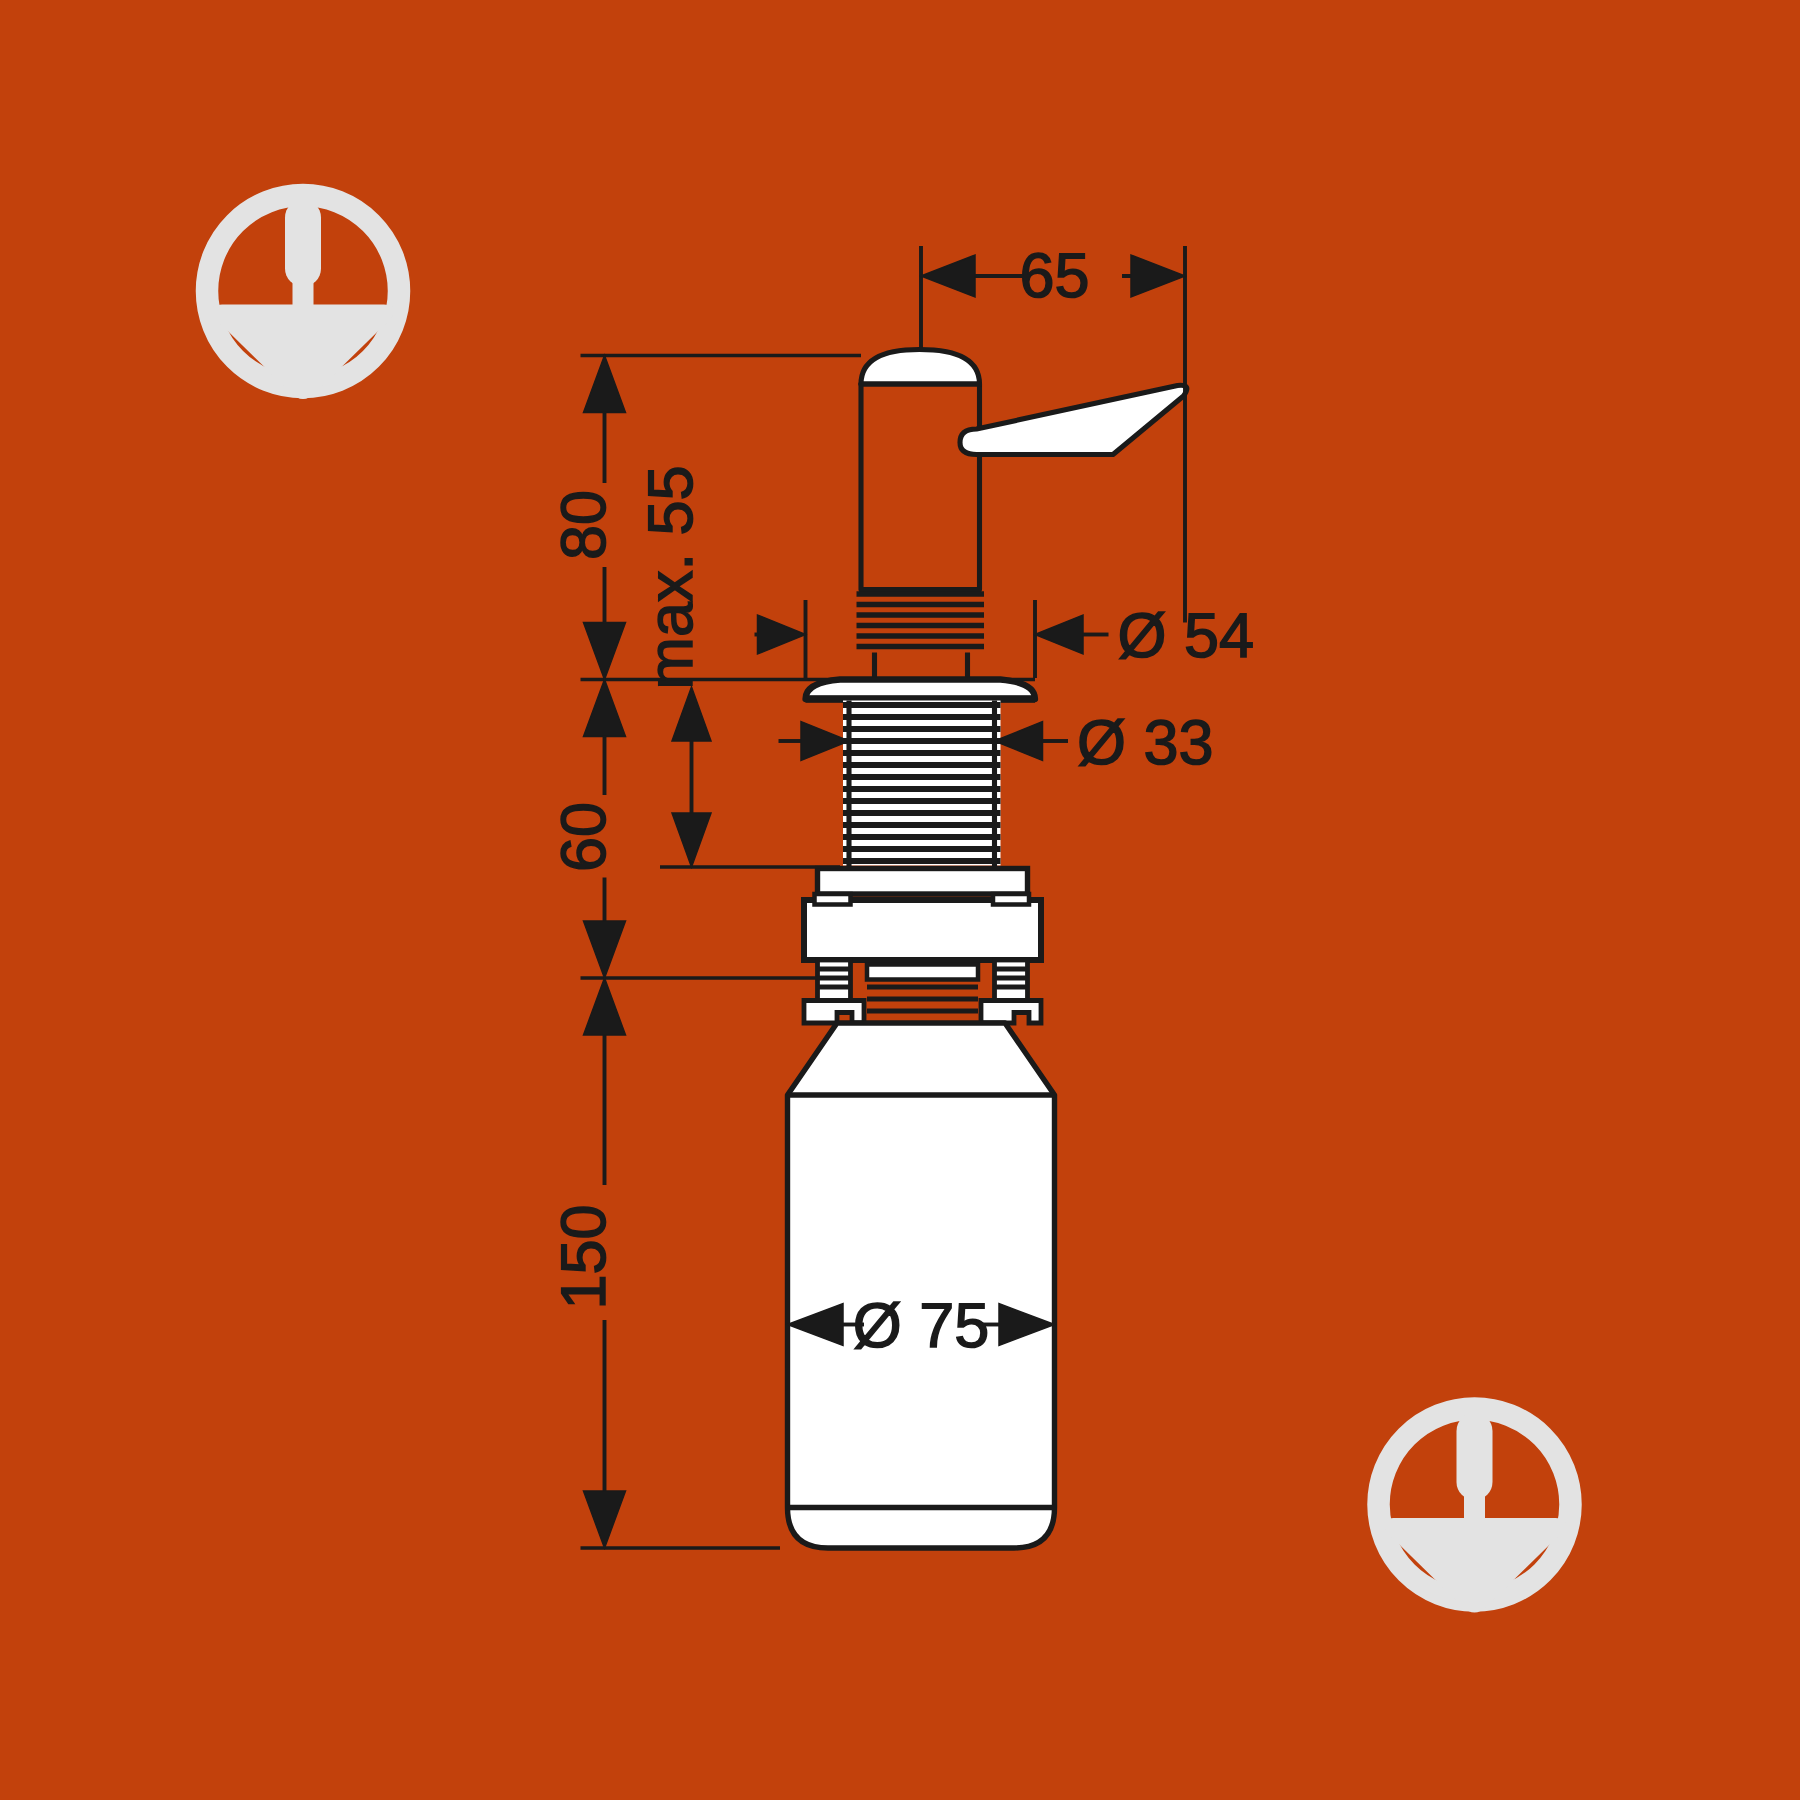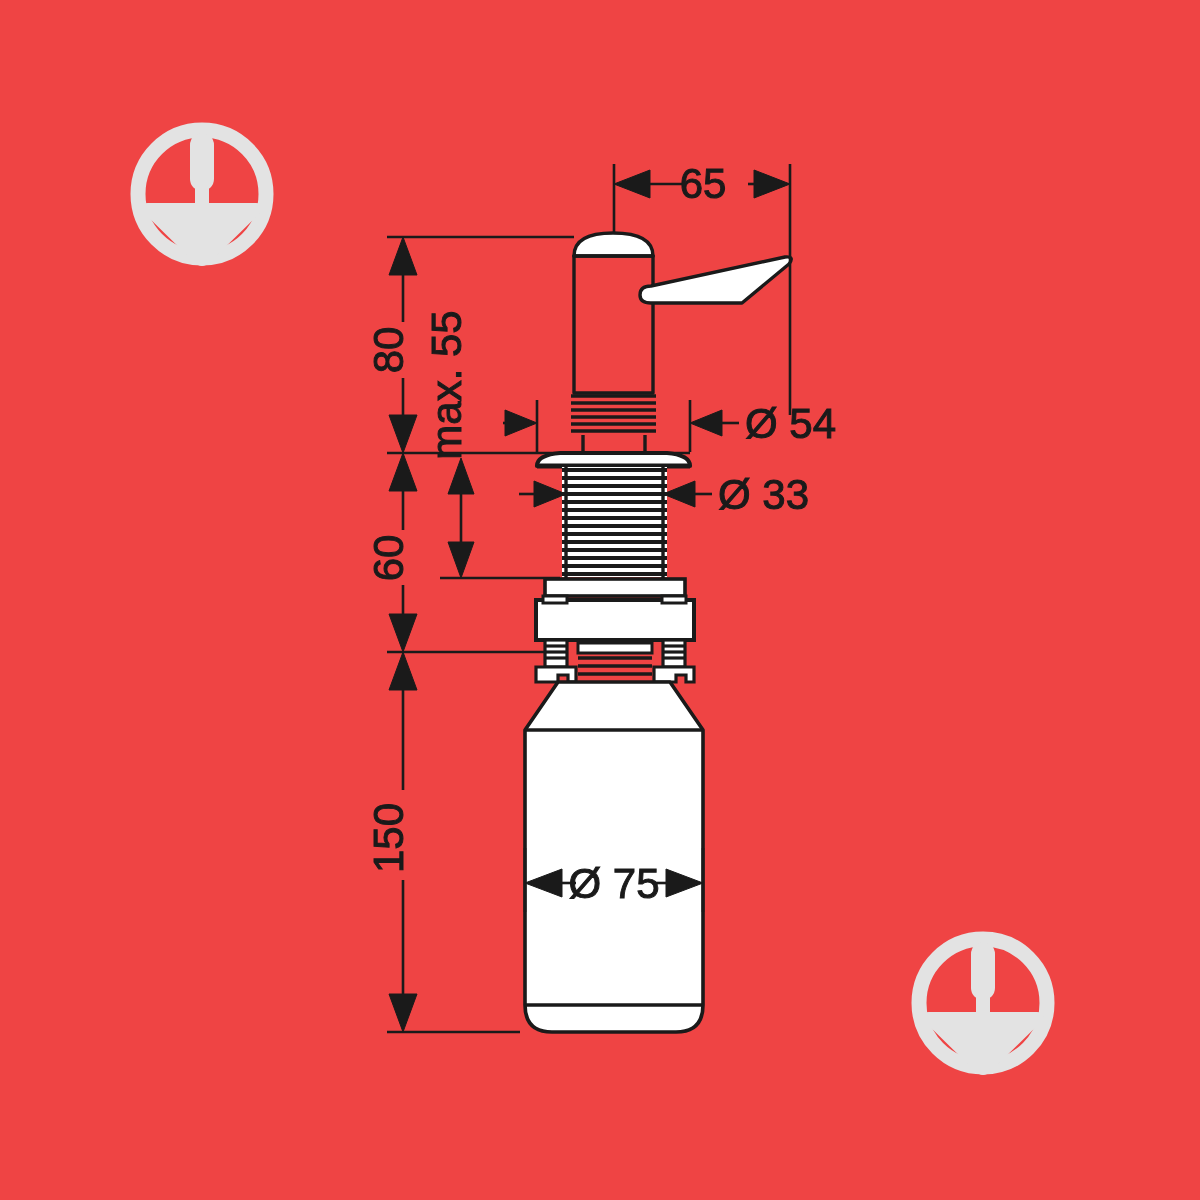--- a/index.html
+++ b/index.html
@@ -10,21 +10,21 @@
   body {
     width: 1200px;
     height: 1200px;
     font-family: "Liberation Sans", sans-serif;
     overflow: hidden;
   }
   #stage {
     position: relative;
     width: 1200px;
     height: 1200px;
-    background: #ef4444;
+    background: #c2410c;
   }
   #drawing {
     position: absolute;
     left: 0;
     top: 0;
     width: 1200px;
     height: 1200px;
   }
   .dim-text {
     fill: #1a1a1a;

